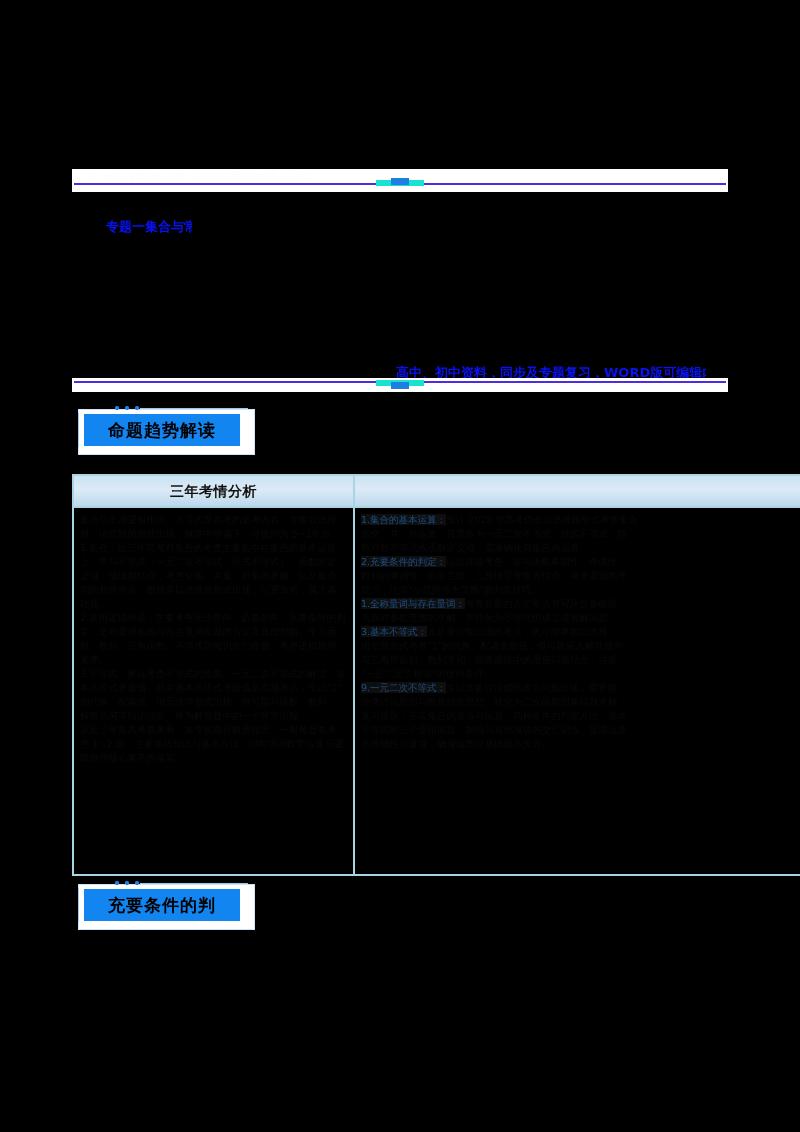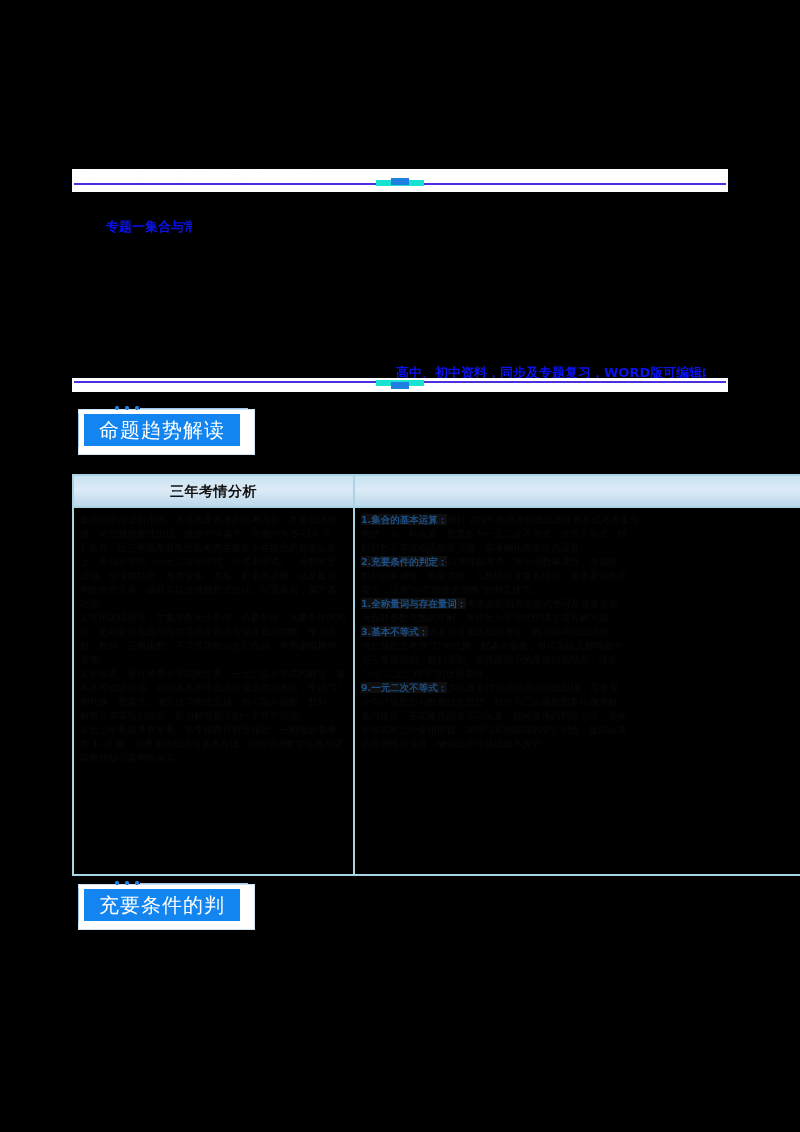--- a/index.html
+++ b/index.html
@@ -151,23 +151,23 @@
     height: 34px;
     background: #9ec7ec;
   }
   .badge-chip {
     position: absolute;
     left: 12px;
     top: 11px;
     width: 156px;
     height: 32px;
     background: #1385f0;
-    color: #ffffff;
-    font-size: 20px;
-    font-weight: normal;
+    color: #000000;
+    font-size: 17px;
+    font-weight: bold;
     line-height: 32px;
     text-align: center;
     letter-spacing: 1px;
     box-sizing: border-box;
   }
 
   
   .table {
     position: absolute;
     left: 72px;
@@ -210,21 +210,21 @@
     line-height: 13px;
     text-align: justify;
   }
   .td.left  { width: 281px; border-right: 2px solid #a8d4e4; }
   .td.right { flex: 1; }
 
   .cell-line { margin: 0 0 1px 0; }
 
   .hl {
     color: #1d4f86;
-    font-weight: bold;
+    font-weight: normal;
     background: #0e0e0e;
   }
 </style>
 </head>
 <body>
 
 <div class="page">
 
   <div class="header-band top">
     <div class="header-faint-text">第一部分  专题突破   专题一  集合与常用逻辑用语、不等式</div>

